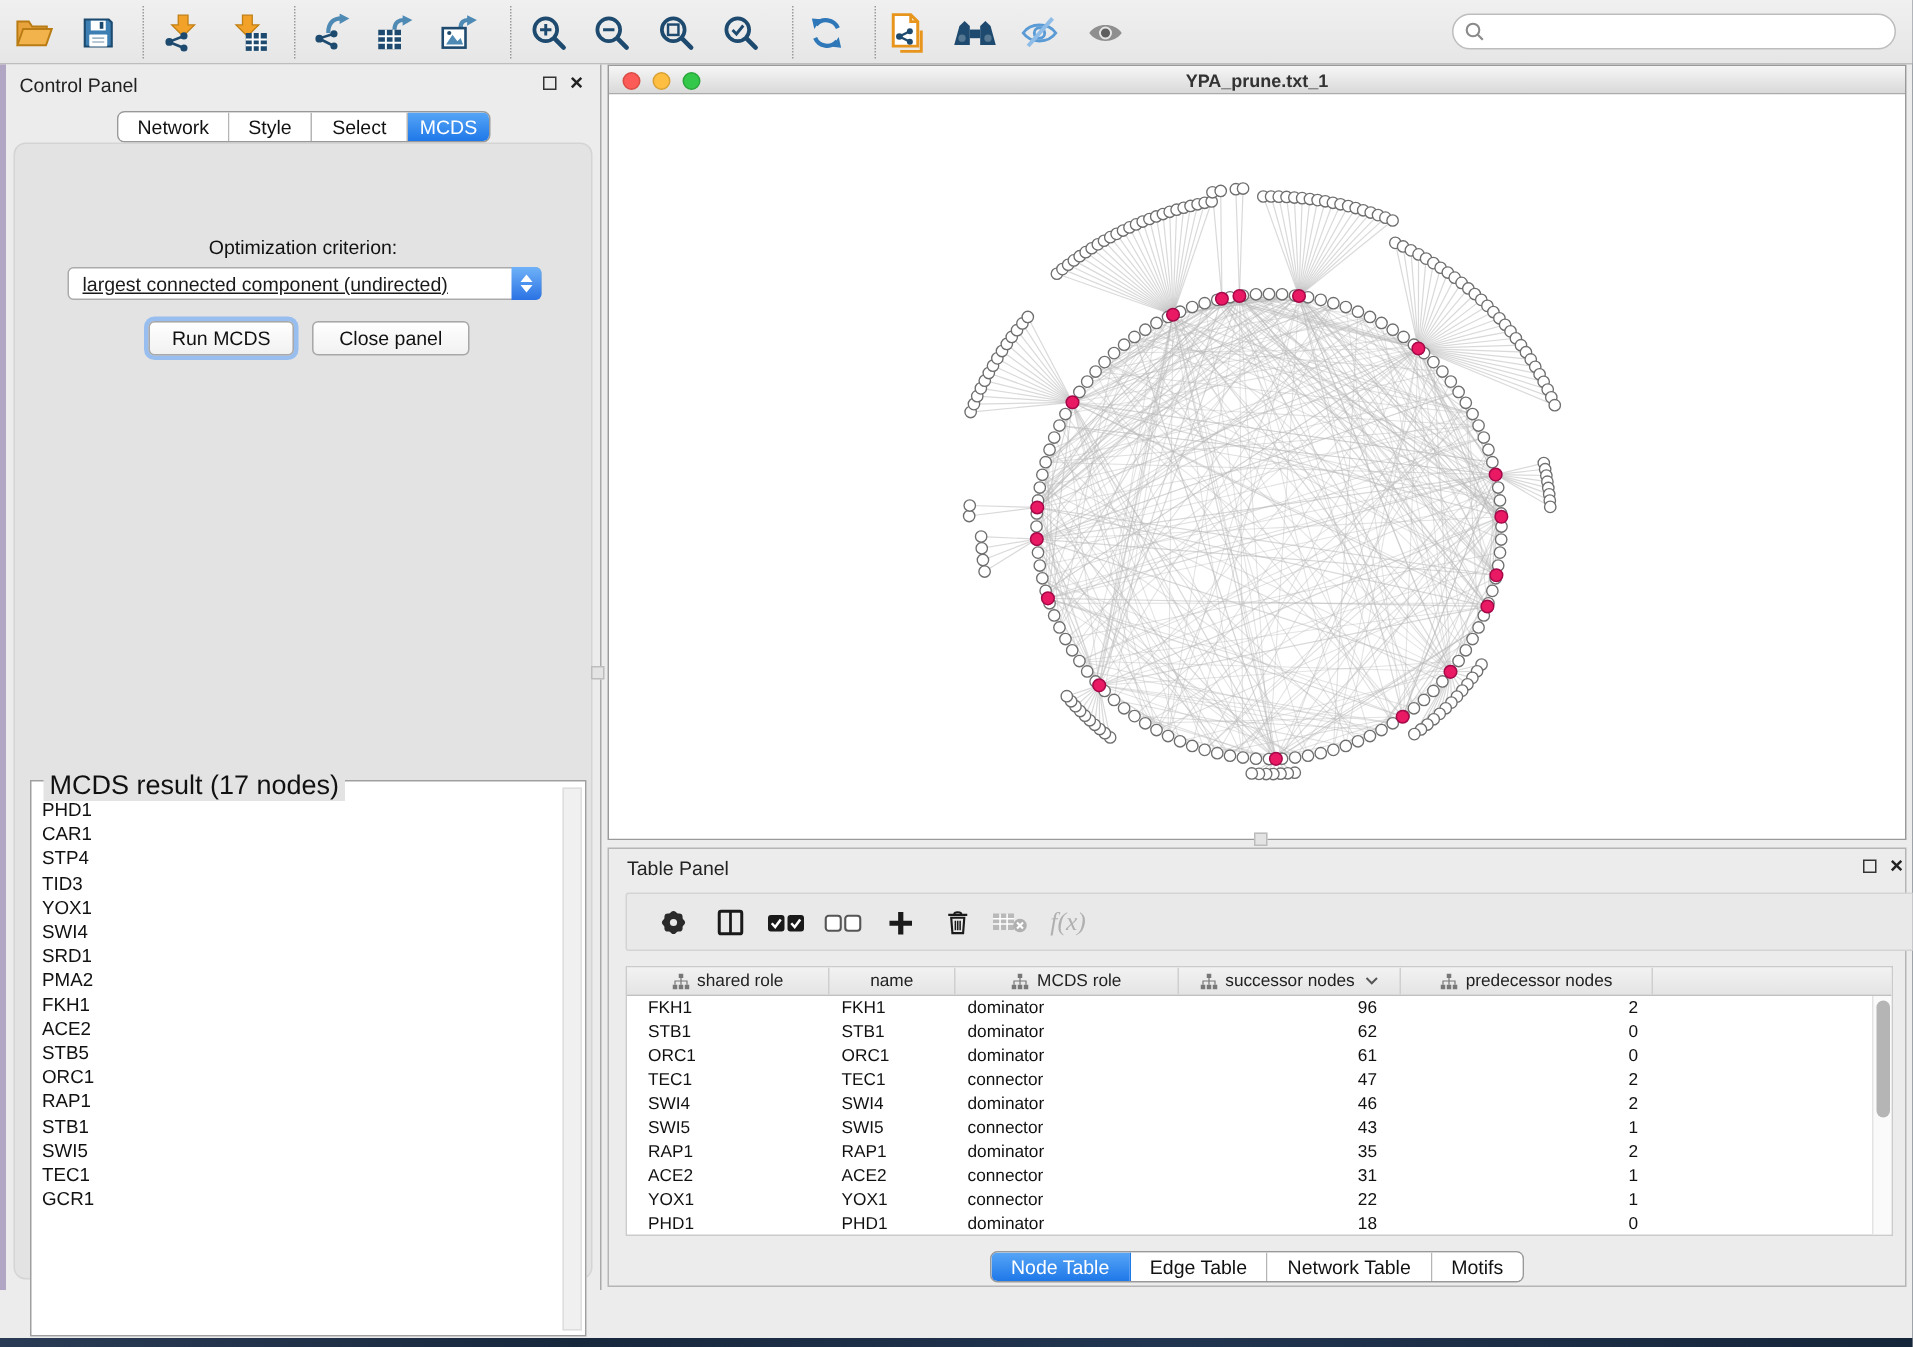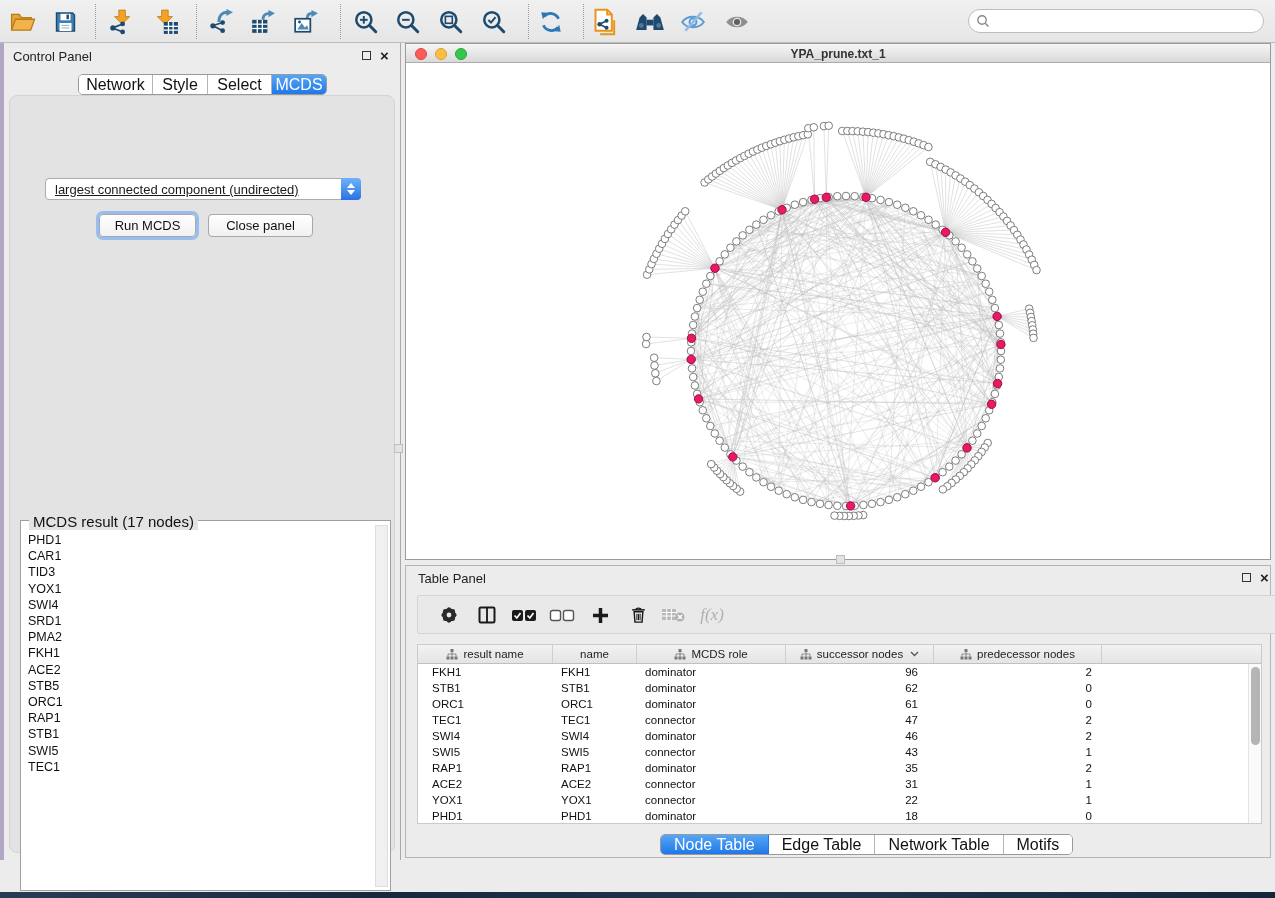--- a/index.html
+++ b/index.html
@@ -20,21 +20,21 @@
   .searchbox input { border:none; outline:none; flex:1; font-size:12px; background:transparent; padding-left:5px; font-family:"Liberation Sans",sans-serif; }
 
   
   .control-panel { position:absolute; left:4px; top:43px; width:397px; height:817px; background:#ececec; border-right:1px solid #a9a9a9; }
   .panel-title { position:absolute; left:9px; top:6px; font-size:13px; color:#222; }
   .win-btns { position:absolute; top:8px; display:flex; gap:9px; align-items:center; }
   .control-panel .win-btns { left:358px; }
   .float-glyph { width:9px; height:9px; border:1.5px solid #333; background:transparent; }
   .close-glyph { font-size:15px; font-weight:bold; color:#222; line-height:9px; }
   .seg { display:flex; border:1px solid #999; border-radius:5px; overflow:hidden; background:#fff; height:21px; }
-  .seg .tab { display:flex; align-items:center; justify-content:center; font-size:16px; color:#111;
+  .seg .tab { display:flex; align-items:center; justify-content:center; font-size:13px; color:#111;
     border-right:1px solid #b5b5b5; background:#fff; cursor:default; }
   .seg .tab:last-child { border-right:none; }
   .seg .tab.active { background:linear-gradient(#56a5f6,#1f78e8); color:#fff; border-right-color:#1f78e8; }
   .ctl-tabs { position:absolute; left:74px; top:31px; }
   .ctl-tabs .tab:nth-child(1){width:74px} .ctl-tabs .tab:nth-child(2){width:55px}
   .ctl-tabs .tab:nth-child(3){width:64px} .ctl-tabs .tab:nth-child(4){width:54px}
   .inner-box { position:absolute; left:5px; top:52px; width:386px; height:758px; background:#e3e3e3;
     border:1px solid #d4d4d4; border-radius:8px; }
   .opt-label { position:absolute; left:0; top:61px; width:100%; text-align:center; font-size:13px; color:#111; }
   .criterion { position:absolute; left:35px; top:82px; width:316px; height:22px; background:#fff;
@@ -42,21 +42,21 @@
   .criterion .val { flex:1; padding-left:9px; white-space:nowrap; overflow:hidden;text-decoration:underline; }
   .criterion .cap { width:20px; height:22px; margin:-1px; border-radius:0 4px 4px 0;
     background:linear-gradient(#6fb2f8,#2a72e4); display:flex; flex-direction:column; align-items:center; justify-content:center; gap:2px; }
   .chev-up { width:0;height:0;border-left:4px solid transparent;border-right:4px solid transparent;border-bottom:5px solid #fff; }
   .chev-dn { width:0;height:0;border-left:4px solid transparent;border-right:4px solid transparent;border-top:5px solid #fff; }
   .btn { background:linear-gradient(#ffffff,#f1f1f1); border:1px solid #a8a8a8; border-radius:4px;
     font-size:13px; color:#111; height:23px; display:flex; align-items:center; justify-content:center; cursor:default; font-family:"Liberation Sans",sans-serif; }
   .run-btn { position:absolute; left:89px; top:118px; width:97px; box-shadow:0 0 0 3px rgba(90,160,250,.55); }
   .closep-btn { position:absolute; left:198px; top:118px; width:105px; }
   .group-box { position:absolute; left:10px; top:424px; width:371px; height:371px; background:#fff; border:1px solid #9f9f9f; }
-  .group-legend { position:absolute; left:8px; top:-8px; background:#e3e3e3; padding:0 4px; font-size:15px; color:#111; }
+  .group-legend { position:absolute; left:8px; top:-8px; background:#e3e3e3; padding:0 4px; font-size:18px; color:#111; }
   .mcds-list { position:absolute; left:1px; top:1px; right:16px; bottom:1px; overflow:hidden; padding:10px 0 0 6px; }
   .mcds-item { font-size:12.5px; line-height:16.2px; color:#111; }
   .vtrack { position:absolute; right:2px; top:4px; bottom:3px; width:13px; background:#f0f0f0; border:1px solid #dedede; }
 
   
   .network-panel { position:absolute; left:405px; top:43px; width:866px; height:517px; background:#fff; border:1px solid #9a9a9a; }
   .net-titlebar { position:absolute; left:0; top:0; right:0; height:19px;
     background:linear-gradient(#f6f6f6,#d9d9d9); border-bottom:1px solid #ababab; }
   .lights { position:absolute; left:9px; top:4px; display:flex; gap:8px; }
   .light { width:12px; height:12px; border-radius:50%; }
@@ -266,47 +266,50 @@
       <span class="float-glyph"></span>
       <span class="close-glyph">×</span>
     </div>
     <div class="seg ctl-tabs">
       <div class="tab">Network</div>
       <div class="tab">Style</div>
       <div class="tab">Select</div>
       <div class="tab active">MCDS</div>
     </div>
     <div class="inner-box">
+      <div class="opt-label">Optimization criterion:</div>
       <div class="criterion">
         <span class="val">largest connected component (undirected)</span>
         <span class="cap">
             <span class="chev-up"></span>
             <span class="chev-dn"></span>
           </span>
       </div>
       <div class="btn run-btn">Run MCDS</div>
       <div class="btn closep-btn">Close panel</div>
       <div class="group-box">
         <div class="group-legend">MCDS result (17 nodes)</div>
         <div class="mcds-list">
             <div class="mcds-item">PHD1</div>
             <div class="mcds-item">CAR1</div>
+            <div class="mcds-item">STP4</div>
             <div class="mcds-item">TID3</div>
             <div class="mcds-item">YOX1</div>
             <div class="mcds-item">SWI4</div>
             <div class="mcds-item">SRD1</div>
             <div class="mcds-item">PMA2</div>
             <div class="mcds-item">FKH1</div>
             <div class="mcds-item">ACE2</div>
             <div class="mcds-item">STB5</div>
             <div class="mcds-item">ORC1</div>
             <div class="mcds-item">RAP1</div>
             <div class="mcds-item">STB1</div>
             <div class="mcds-item">SWI5</div>
             <div class="mcds-item">TEC1</div>
+            <div class="mcds-item">GCR1</div>
           </div>
         <div class="vtrack"></div>
       </div>
     </div>
   </div>
 
   <div class="network-panel">
     <div class="net-titlebar">
       <div class="lights">
         <span class="light red"></span>
@@ -1171,21 +1174,21 @@
     <div class="tbl">
       <div class="thead">
         <div class="th">
           <svg class="hier-ico" width="12" height="11" viewBox="0 0 12 11">
               <rect x="4.5" y="0" width="3" height="3" fill="#777"></rect>
               <rect x="0.5" y="7.5" width="3" height="3" fill="#777"></rect>
               <rect x="4.5" y="7.5" width="3" height="3" fill="#777"></rect>
               <rect x="8.5" y="7.5" width="3" height="3" fill="#777"></rect>
               <path d="M6,3 V5 M2,7.5 V5 H10 V7.5 M6,5 V7.5" fill="none" stroke="#777" stroke-width="0.8"></path>
             </svg>
-          <span>result name</span>
+          <span>shared role</span>
         </div>
         <div class="th">
           <span>name</span>
         </div>
         <div class="th">
           <svg class="hier-ico" width="12" height="11" viewBox="0 0 12 11">
               <rect x="4.5" y="0" width="3" height="3" fill="#777"></rect>
               <rect x="0.5" y="7.5" width="3" height="3" fill="#777"></rect>
               <rect x="4.5" y="7.5" width="3" height="3" fill="#777"></rect>
               <rect x="8.5" y="7.5" width="3" height="3" fill="#777"></rect>

